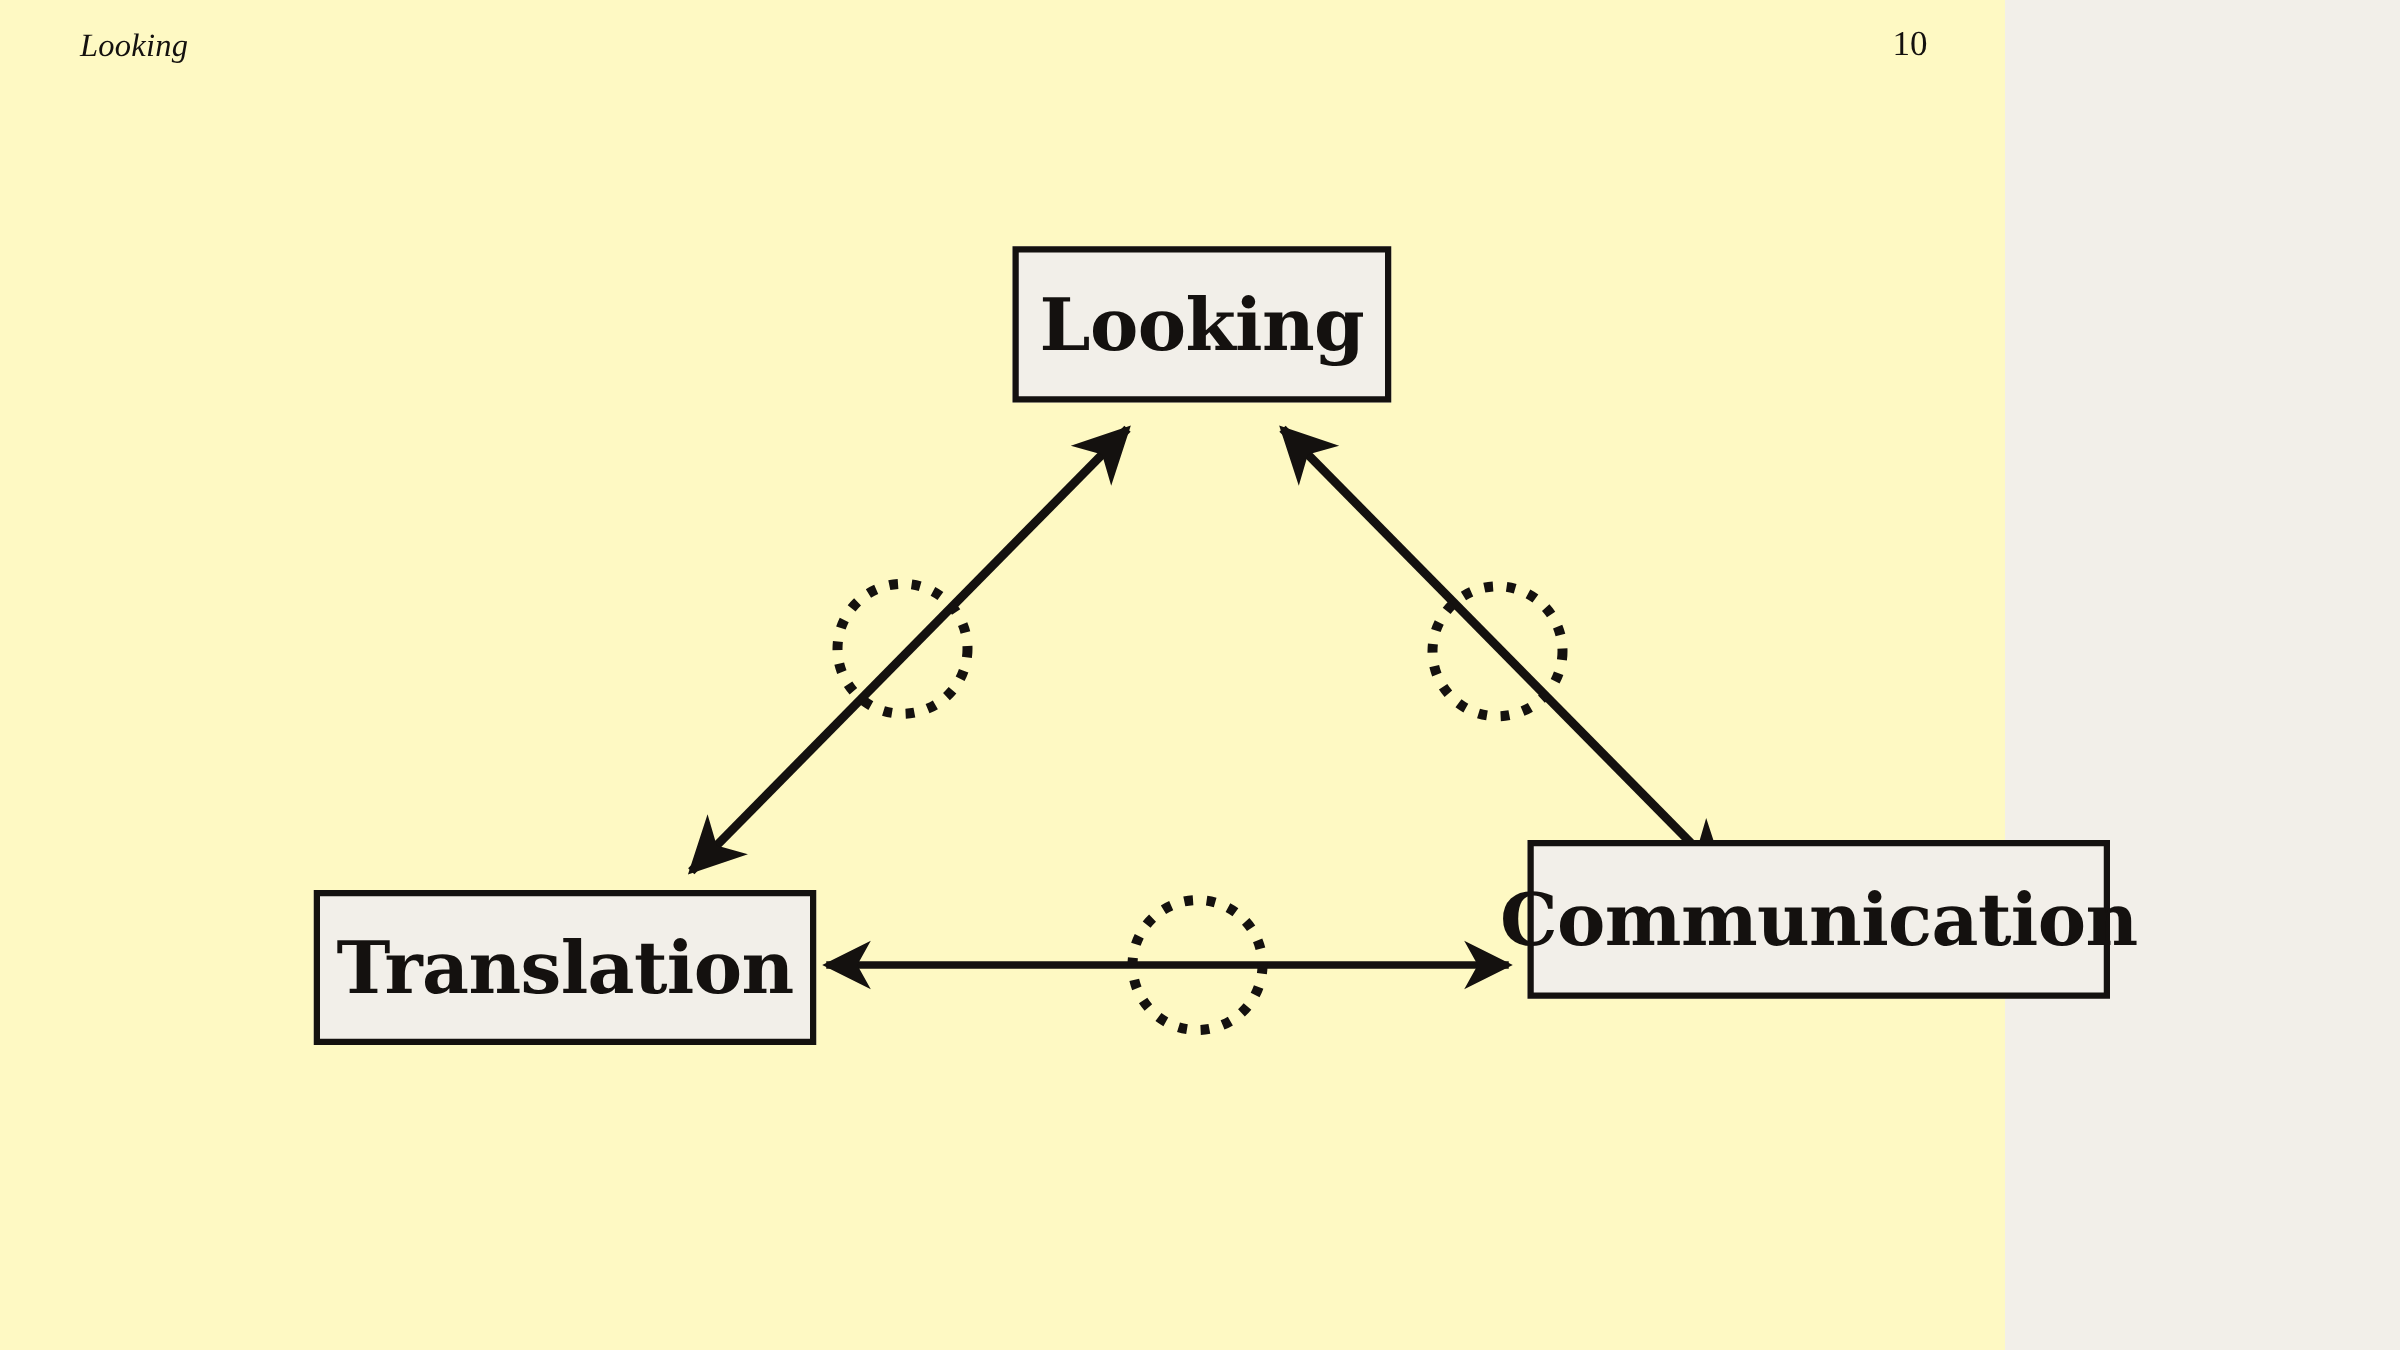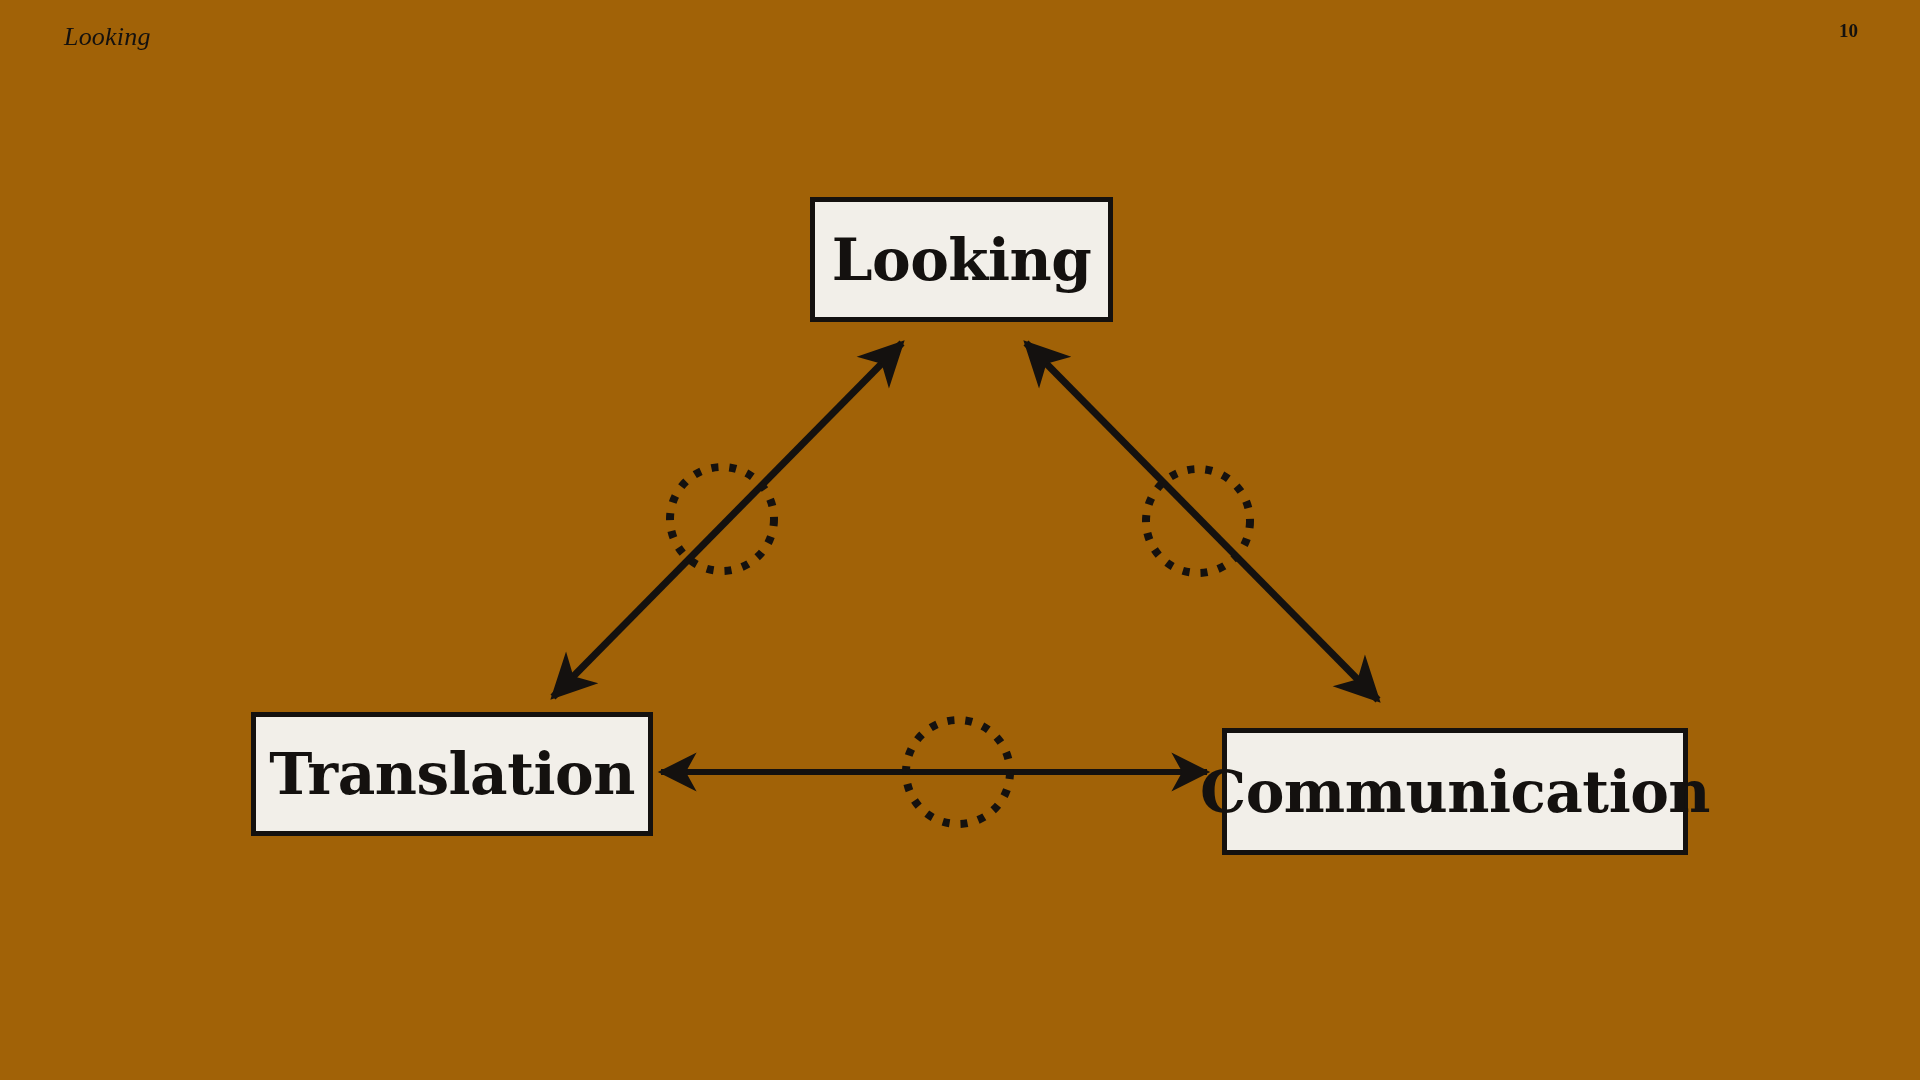--- a/index.html
+++ b/index.html
@@ -9,45 +9,44 @@
   }
   body {
     width: 1920px;
     height: 1080px;
     background: #f2efe9;
     font-family: "Liberation Serif", "DejaVu Serif", serif;
     overflow: hidden;
   }
   .slide {
     position: relative;
-    width: 1920px;
+    width: 1604px;
     height: 1080px;
-    background: #a16207;
+    background: #fef9c3;
   }
 
   
   .running-head {
     position: absolute;
     left: 64px;
     top: 22px;
     font-family: "Liberation Serif", "DejaVu Serif", serif;
     font-style: italic;
     font-size: 26px;
     color: #14110f;
     letter-spacing: 0.2px;
     white-space: nowrap;
   }
   .page-number {
     position: absolute;
     right: 62px;
     top: 20px;
     font-family: "Liberation Serif", "DejaVu Serif", serif;
-    font-size: 19px;
+    font-size: 28px;
     color: #14110f;
-    font-weight: bold;
   }
 
   
   .diagram {
     position: absolute;
     left: 0;
     top: 0;
     width: 1920px;
     height: 1080px;
   }
@@ -88,21 +87,21 @@
     left: 235px;
     top: 712px;
     width: 402px;
     height: 124px;
     margin-left: 16px;
   }
   #node-translation .node-label { font-size: 58px; }
 
   #node-communication {
     left: 1222px;
-    top: 728px;
+    top: 672px;
     width: 466px;
     height: 127px;
   }
   #node-communication .node-label { font-size: 58px; }
 </style>
 </head>
 <body>
 
 <div class="slide">
 

